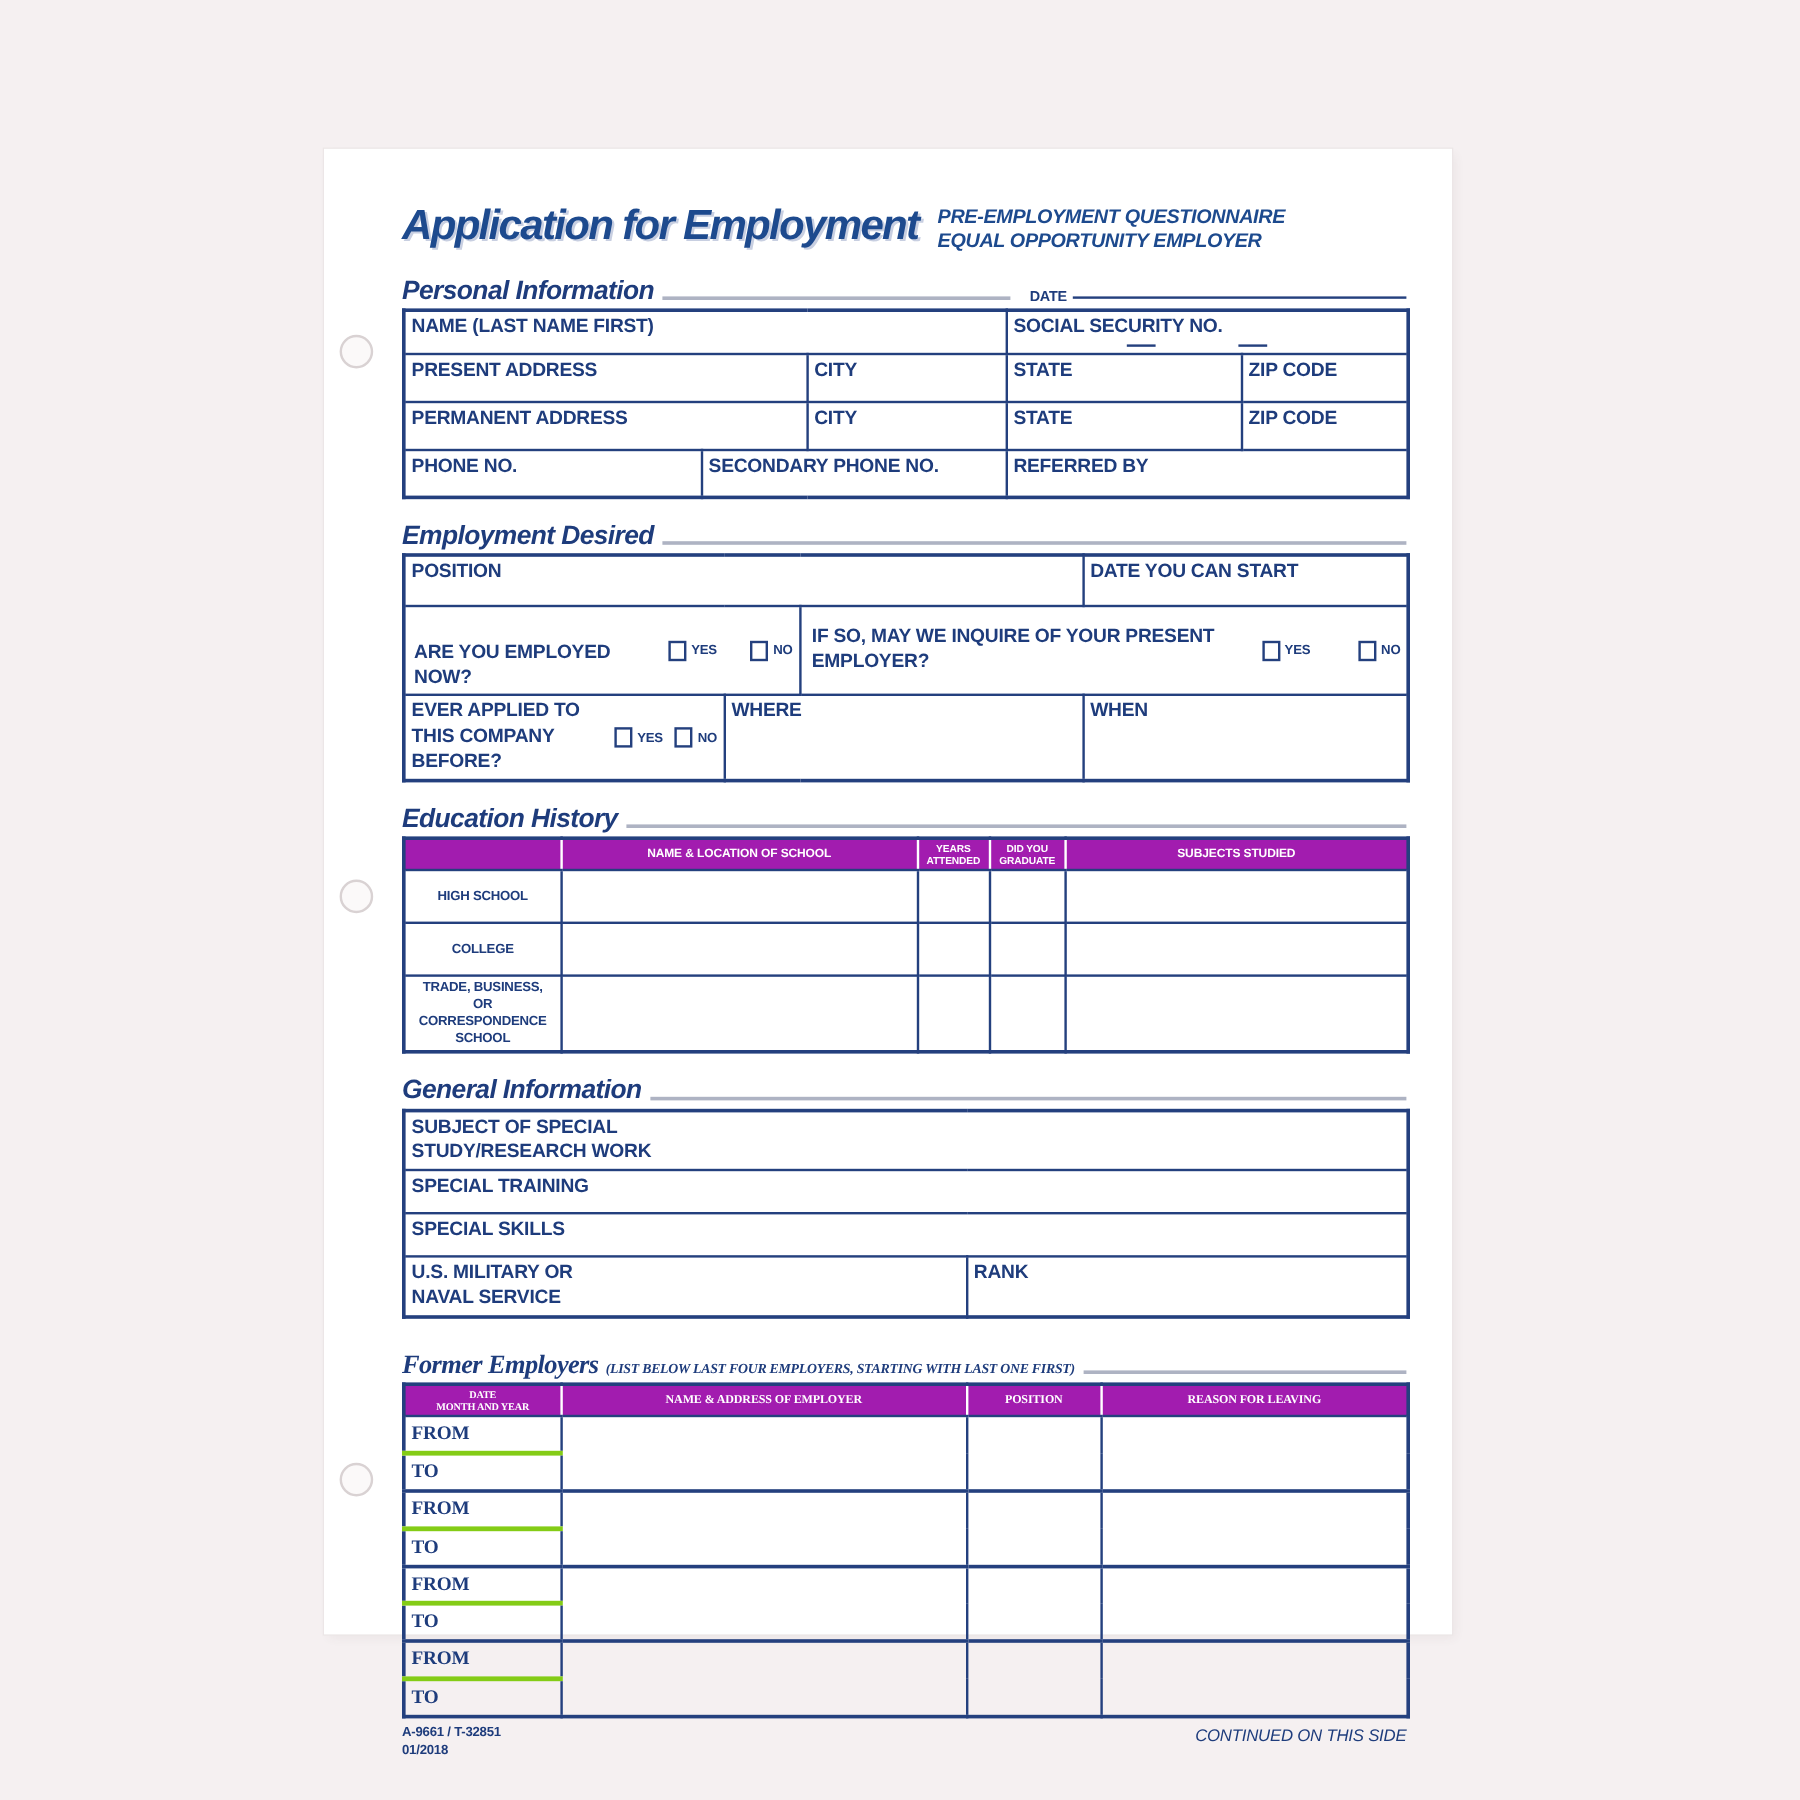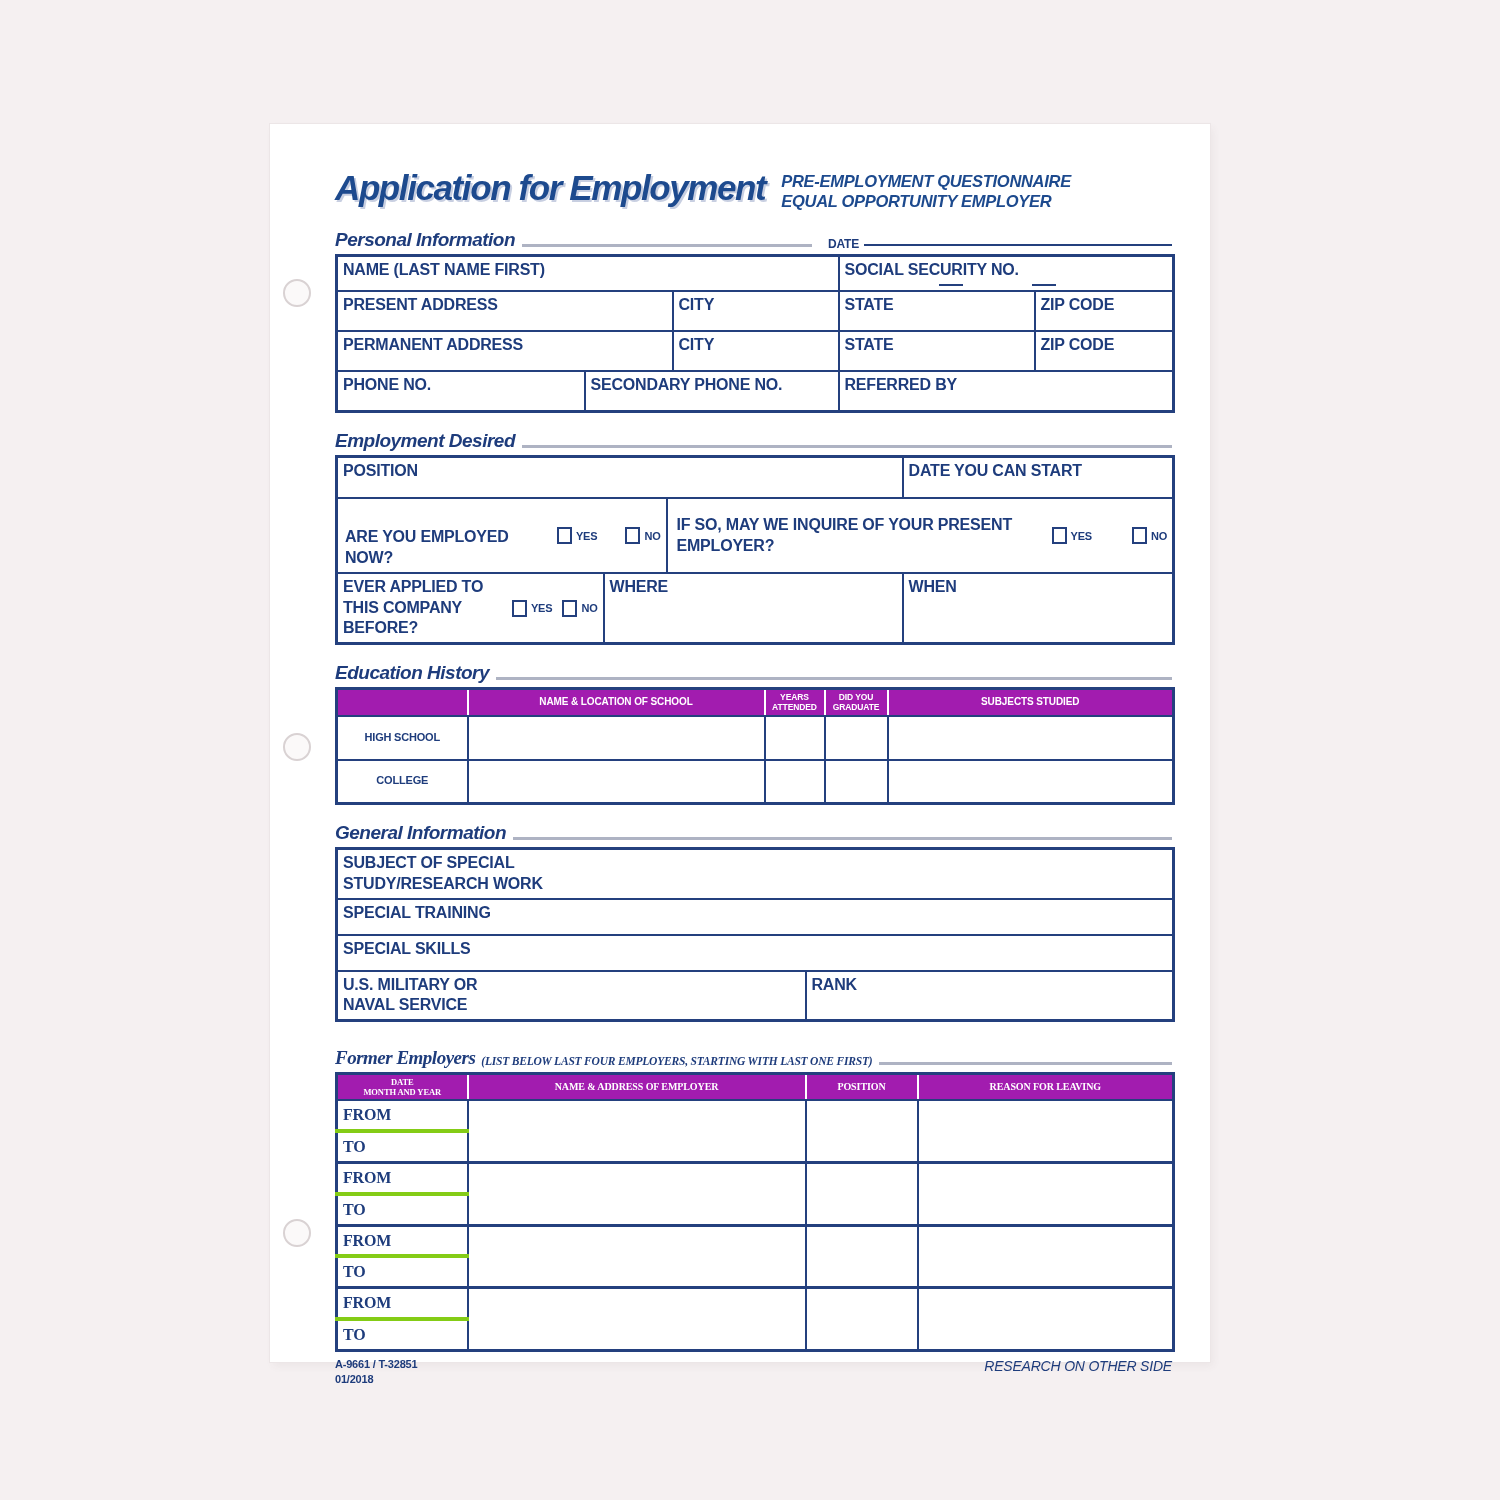--- a/index.html
+++ b/index.html
@@ -27,21 +27,21 @@
   }
   .subtitle {
     margin-left:16px; margin-top:4px; font-size:16.5px; font-weight:700; font-style:italic;
     color:#1d4a8e; line-height:1.2; letter-spacing:-.3px; white-space:nowrap;
   }
   .subtitle span { display:block; }
 
   
   .sec-head { display:flex; align-items:flex-end; margin-bottom:3px; }
   .sec-title {
-    font-size:19px; font-weight:700; font-style:italic; color:#1e3c7c;
+    font-size:22px; font-weight:700; font-style:italic; color:#1e3c7c;
     letter-spacing:-.5px; white-space:nowrap; line-height:1.1;
   }
   .rule { height:3px; background:#aeb3c3; flex:1; margin-left:7px; margin-bottom:4px; }
   .rule.fixed { flex:0 0 290px; }
   .date-lbl { font-size:12px; font-weight:700; color:#1e3c7c; margin-left:16px; letter-spacing:-.2px; }
   .navy-line { height:2px; background:#24407e; flex:1; margin-left:5px; margin-bottom:5px; }
   .sec-note { font-size:11.5px; font-weight:700; font-style:italic; color:#1e3c7c; margin-left:6px; margin-bottom:2px; letter-spacing:-.2px; white-space:nowrap; }
 
   
   table { border-collapse:collapse; width:837px; table-layout:fixed; border:3px solid #24407e; }
@@ -297,20 +297,33 @@
         </tr>
         <tr class="edu-r">
           <td class="edu-lbl-cell">
             <span class="edu-lbl">COLLEGE</span>
           </td>
           <td></td>
           <td></td>
           <td></td>
           <td></td>
         </tr>
+        <tr class="edu-r last">
+          <td class="edu-lbl-cell">
+            <span class="edu-lbl">
+              <span style="display:block">TRADE, BUSINESS, OR</span>
+              <span style="display:block">CORRESPONDENCE</span>
+              <span style="display:block">SCHOOL</span>
+            </span>
+          </td>
+          <td></td>
+          <td></td>
+          <td></td>
+          <td></td>
+        </tr>
       </tbody>
         </table>
     </div>
 
     <div class="section mt">
       <div class="sec-head">
         <span class="sec-title">General Information</span>
         <div class="rule"></div>
       </div>
 
@@ -443,17 +456,17 @@
         </tr>
       </tbody>
         </table>
     </div>
 
     <div class="footer">
       <div class="footer-left">
         <span>A-9661 / T-32851</span>
         <span>01/2018</span>
       </div>
-      <div class="footer-right">RESEARCH ON OTHER SIDE</div>
+      <div class="footer-right">CONTINUED ON THIS SIDE</div>
     </div>
 
   </div>
 </div>
 
 </body></html>

